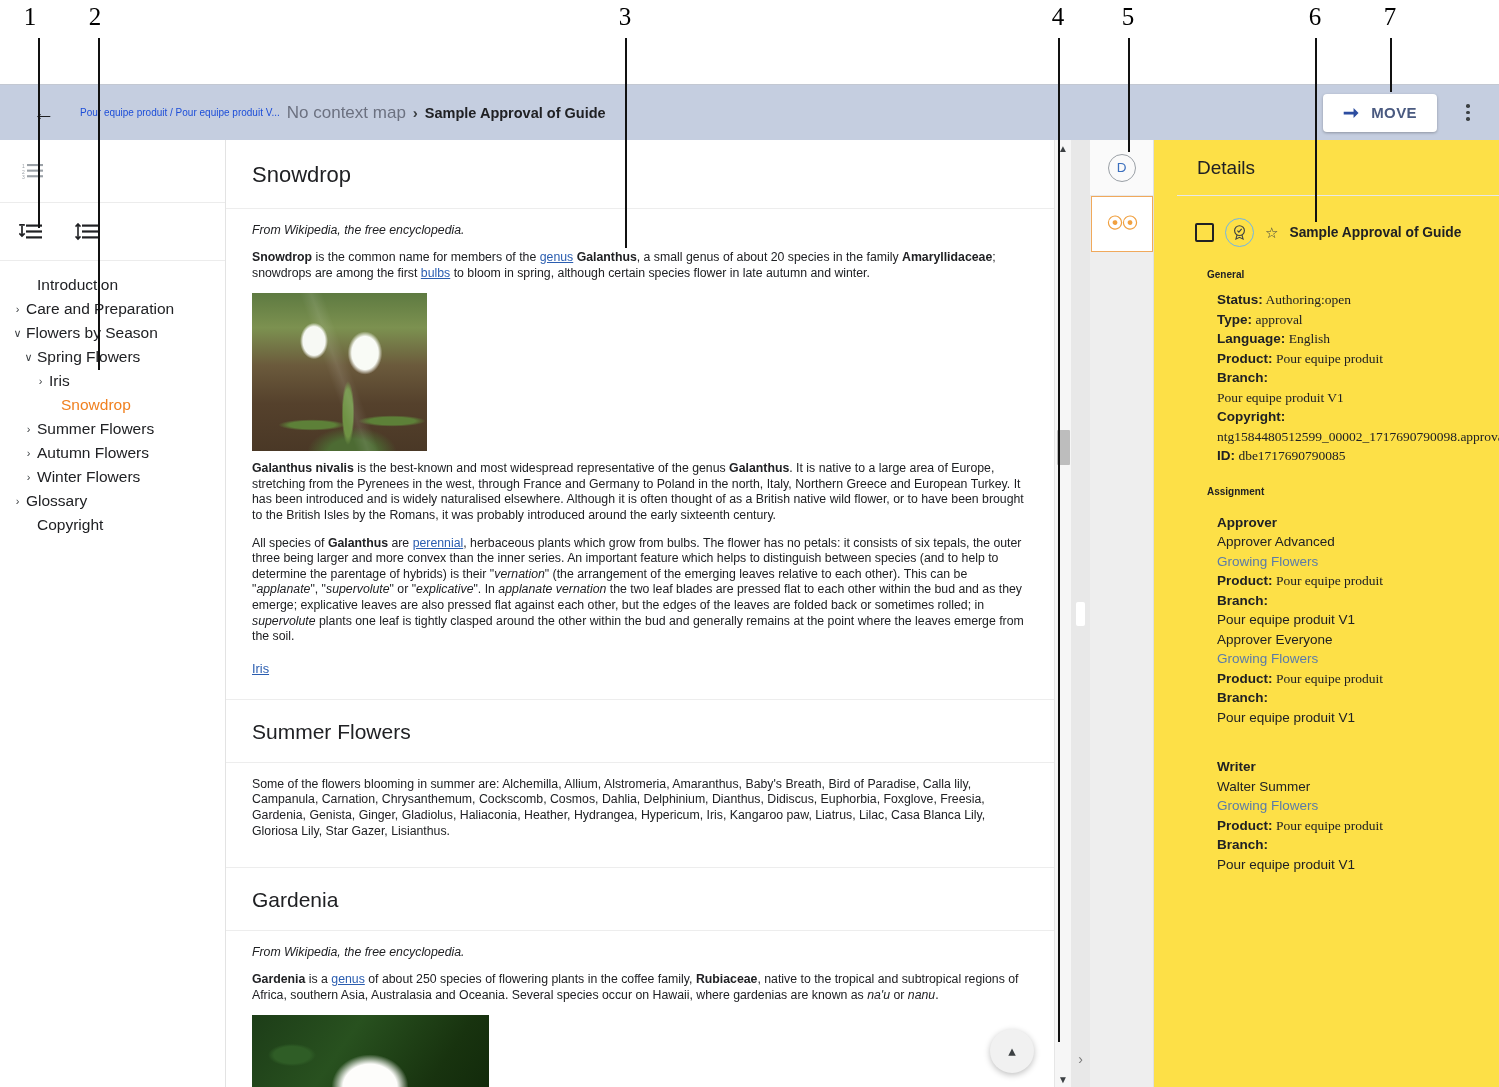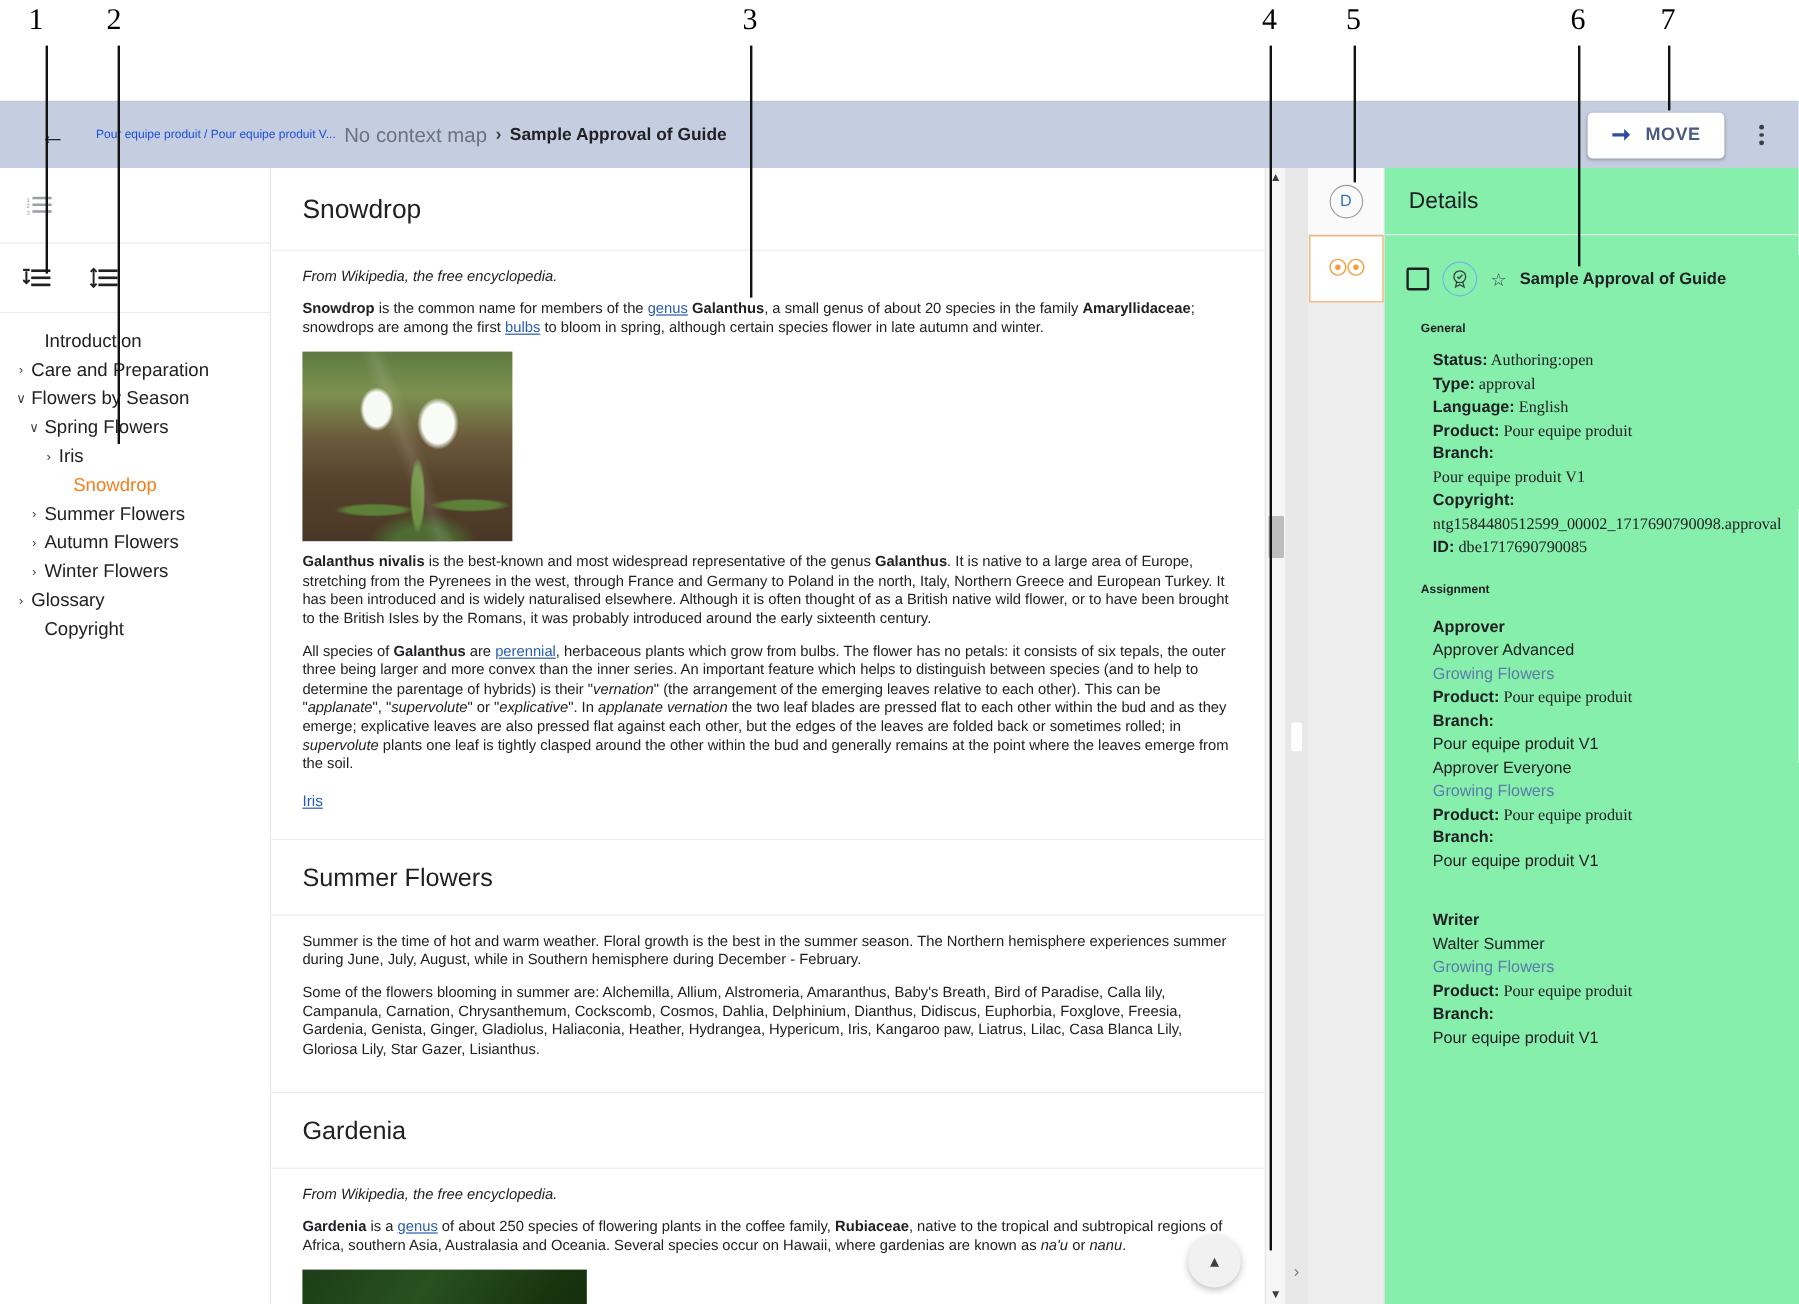--- a/index.html
+++ b/index.html
@@ -196,22 +196,23 @@
     color:#3b6fbe; font-size:13.5px; background:#fafafa;
   }
   .rail-tab {
     width:62px; height:56px; background:#fff; border:1px solid #f0a95c;
     display:flex; align-items:center; justify-content:center; cursor:pointer;
   }
   .chain { color:#f0a040; font-size:17px; letter-spacing:-2px; }
 
   
   .details {
-    width:345px; flex:0 0 345px; background:#86efac; display:flex; flex-direction:column;
+    width:345px; flex:0 0 345px; background:#fde047; display:flex; flex-direction:column;
     overflow:hidden;
+    padding-left:23px;
   }
   .details-head {
     height:56px; display:flex; align-items:center; padding-left:20px;
     border-bottom:1px solid #e8e8e8;
   }
   .details-title { font-size:19px; color:#202124; }
   .details-body { padding:22px 18px 10px 18px; font-size:13.5px; color:#202124; }
   .obj-row { display:flex; align-items:center; gap:11px; margin-bottom:22px; }
   .chk { width:19px; height:19px; border:2px solid #202124; border-radius:2px; flex:0 0 19px; cursor:pointer; }
   .obj-ic {
@@ -383,21 +384,20 @@
             <p style="margin:14px 0 6px 0;">
               <a class="lnk2" href="#">Iris</a>
             </p>
           </div>
 
           <div class="sec-head-bar">
             <h2 class="sec-head">Summer Flowers</h2>
           </div>
 
           <div class="sect">
-            <p class="p">Summer is the time of hot and warm weather. Floral growth is the best in the summer season. The Northern hemisphere experiences summer during June, July, August, while in Southern hemisphere during December - February.</p>
             <p class="p">Some of the flowers blooming in summer are: Alchemilla, Allium, Alstromeria, Amaranthus, Baby's Breath, Bird of Paradise, Calla lily, Campanula, Carnation, Chrysanthemum, Cockscomb, Cosmos, Dahlia, Delphinium, Dianthus, Didiscus, Euphorbia, Foxglove, Freesia, Gardenia, Genista, Ginger, Gladiolus, Haliaconia, Heather, Hydrangea, Hypericum, Iris, Kangaroo paw, Liatrus, Lilac, Casa Blanca Lily, Gloriosa Lily, Star Gazer, Lisianthus.</p>
           </div>
 
           <div class="sec-head-bar">
             <h2 class="sec-head">Gardenia</h2>
           </div>
 
           <div class="sect">
             <p class="wikiline">From Wikipedia, the free encyclopedia.</p>
             <p class="p">

